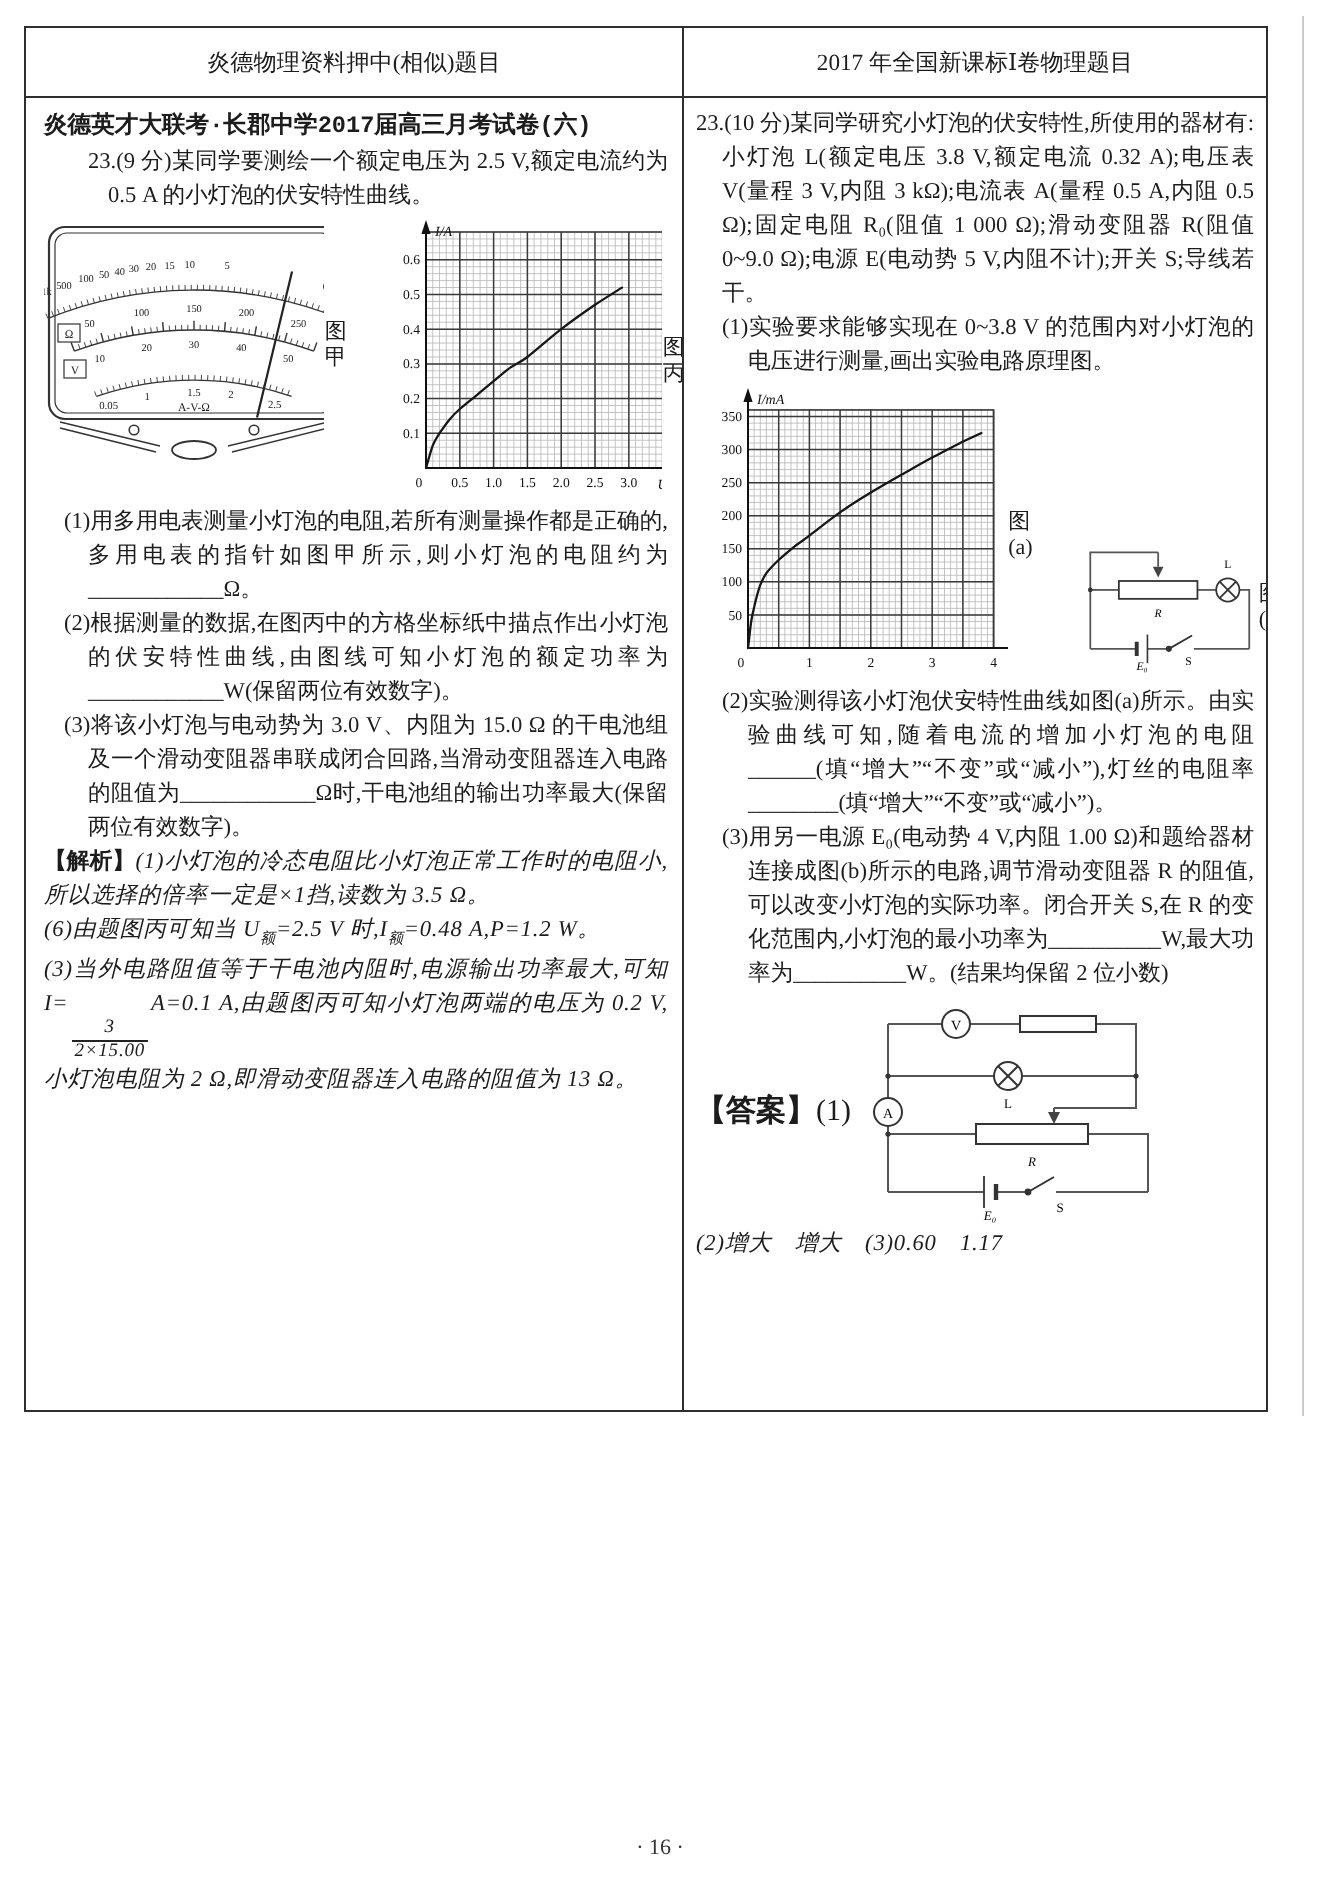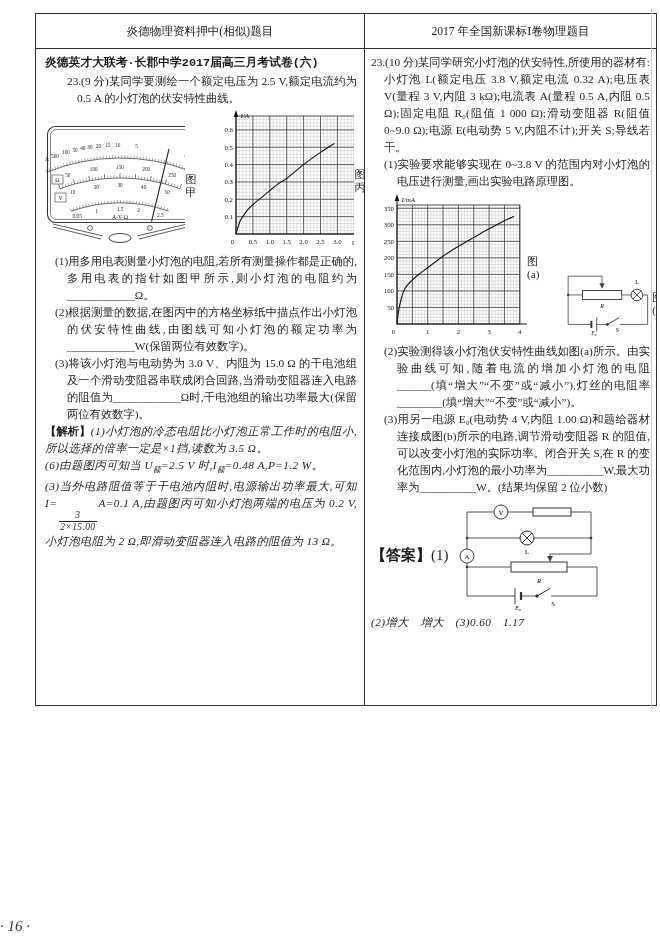--- a/index.html
+++ b/index.html
@@ -1,21 +1,21 @@
 <!DOCTYPE html>
 <html><head>
 <meta charset="utf-8">
 <style>
   html,body{margin:0;padding:0;}
   body{
     width:660px;height:950px;position:relative;overflow:hidden;
     background:#ffffff;color:#1c1c1c;
     font-family:"Liberation Serif","DejaVu Serif",serif;
   }
-  .frame{position:absolute;left:35px;top:13px;width:620px;height:691px;border:1.2px solid #2e2e2e;box-sizing:content-box;}
+  .frame{position:absolute;left:12px;top:13px;width:620px;height:691px;border:1.2px solid #2e2e2e;box-sizing:content-box;}
   .thead{display:flex;height:34px;border-bottom:1.1px solid #2e2e2e;}
   .th{display:flex;align-items:center;justify-content:center;font-size:11.6px;}
   .th.left{width:329px;border-right:1.1px solid #2e2e2e;box-sizing:border-box;}
   .th.right{flex:1;}
   .tbody{display:flex;height:656px;}
   .col{box-sizing:border-box;overflow:hidden;}
   .colL{width:329px;border-right:1.1px solid #2e2e2e;padding:5px 7px 0 9px;}
   .colR{flex:1;padding:5px 6px 0 6px;}
   .para{margin:0;font-size:11.3px;line-height:17px;text-align:justify;}
   .title{font-weight:bold;font-size:11.8px;line-height:19px;font-family:Liberation Mono, monospace;}
@@ -24,27 +24,27 @@
   .item{margin-left:10px;padding-left:12px;text-indent:-12px;}
   .itemR{margin-left:13px;padding-left:13px;text-indent:-13px;}
   .analysis{font-style:italic;letter-spacing:.4px;}
   .analysis .tag{font-style:normal;letter-spacing:0;font-weight:bold;}
   sub{font-size:7.5px;}
   .frac{display:inline-flex;flex-direction:column;text-align:center;vertical-align:-1.1em;line-height:1.15;font-size:9.5px;margin:0 2px;}
   .frac .den{border-top:.9px solid #222;padding:0 1px;}
   .figrow{display:flex;align-items:flex-end;gap:6px;margin:2px 0 2px 0;}
   .figrowR{gap:10px;margin-top:3px;}
   .figcell{display:flex;align-items:center;}
-  .metercell{margin-bottom:4px;align-items:center;}
+  .metercell{margin-bottom:17px;align-items:center;}
   .figcap{font-size:11px;line-height:13px;margin-top:1px;}
   .ansrow{display:flex;align-items:center;margin-top:2px;}
   .anslabel{font-size:15px;white-space:nowrap;}
   .anslabel b{font-weight:bold;}
   .ansline{font-style:italic;margin-top:2px;letter-spacing:.4px;}
-  .footer{position:absolute;left:0;right:0;top:918px;text-align:left;font-size:15px;color:#333;font-style:italic;}
+  .footer{position:absolute;left:0;right:0;top:918px;text-align:center;font-size:11px;color:#333;}
   .scanline{position:absolute;left:651px;top:8px;width:1px;height:700px;background:#cccccc;}
   svg{display:block;}
   svg text{font-family:"Liberation Serif","DejaVu Serif",serif;}
 </style>
 </head>
 <body>
 
 <div class="pagewrap">
   <div class="frame">
 

